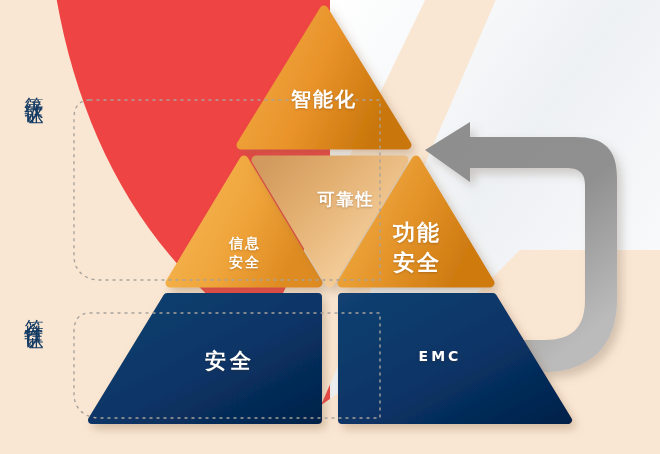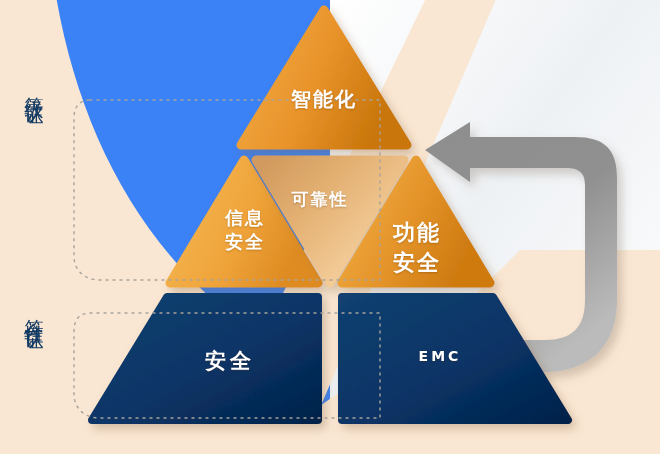--- a/index.html
+++ b/index.html
@@ -8,21 +8,21 @@
     background: #ffffff;
   }
   body {
     font-family: "Liberation Sans", "DejaVu Sans", sans-serif;
   }
   #stage {
     position: relative;
     width: 660px;
     height: 454px;
     overflow: hidden;
-    background: #3b82f6;
+    background: #ef4444;
   }
   #bg-layer, #arrow-layer, #pyramid-layer, #dotted-layer {
     position: absolute;
     left: 0;
     top: 0;
     width: 660px;
     height: 454px;
   }
   #dotted-layer { pointer-events: none; }
 
@@ -49,22 +49,22 @@
     font-weight: bold;
     text-align: center;
     font-family: "DejaVu Sans", "Liberation Sans", sans-serif;
     text-shadow: 0 1px 2px rgba(90,50,10,0.30);
     white-space: pre-line;
     line-height: 1.35;
     letter-spacing: 2px;
     pointer-events: none;
   }
   #txt-intelligent { left: 262px; top: 86px;  width: 124px; font-size: 20px; }
-  #txt-reliability { left: 266px; top: 188px; width: 108px; font-size: 17px; letter-spacing: 2px;}
-  #txt-infosec     { left: 198px; top: 206px; width: 94px;  font-size: 18px; }
+  #txt-reliability { left: 292px; top: 188px; width: 108px; font-size: 17px; letter-spacing: 2px;}
+  #txt-infosec     { left: 198px; top: 234px; width: 94px;  font-size: 14px; }
   #txt-funcsafe    { left: 370px; top: 218px; width: 94px;  font-size: 22px; }
   #txt-safety      { left: 160px; top: 347px; width: 140px; font-size: 21px; letter-spacing: 4px;}
   #txt-emc         { left: 370px; top: 347px; width: 140px; font-size: 14px; letter-spacing: 3px;
                      font-family: "DejaVu Sans", sans-serif; }
 </style>
 </head>
 <body>
 
 <div id="stage">
 

